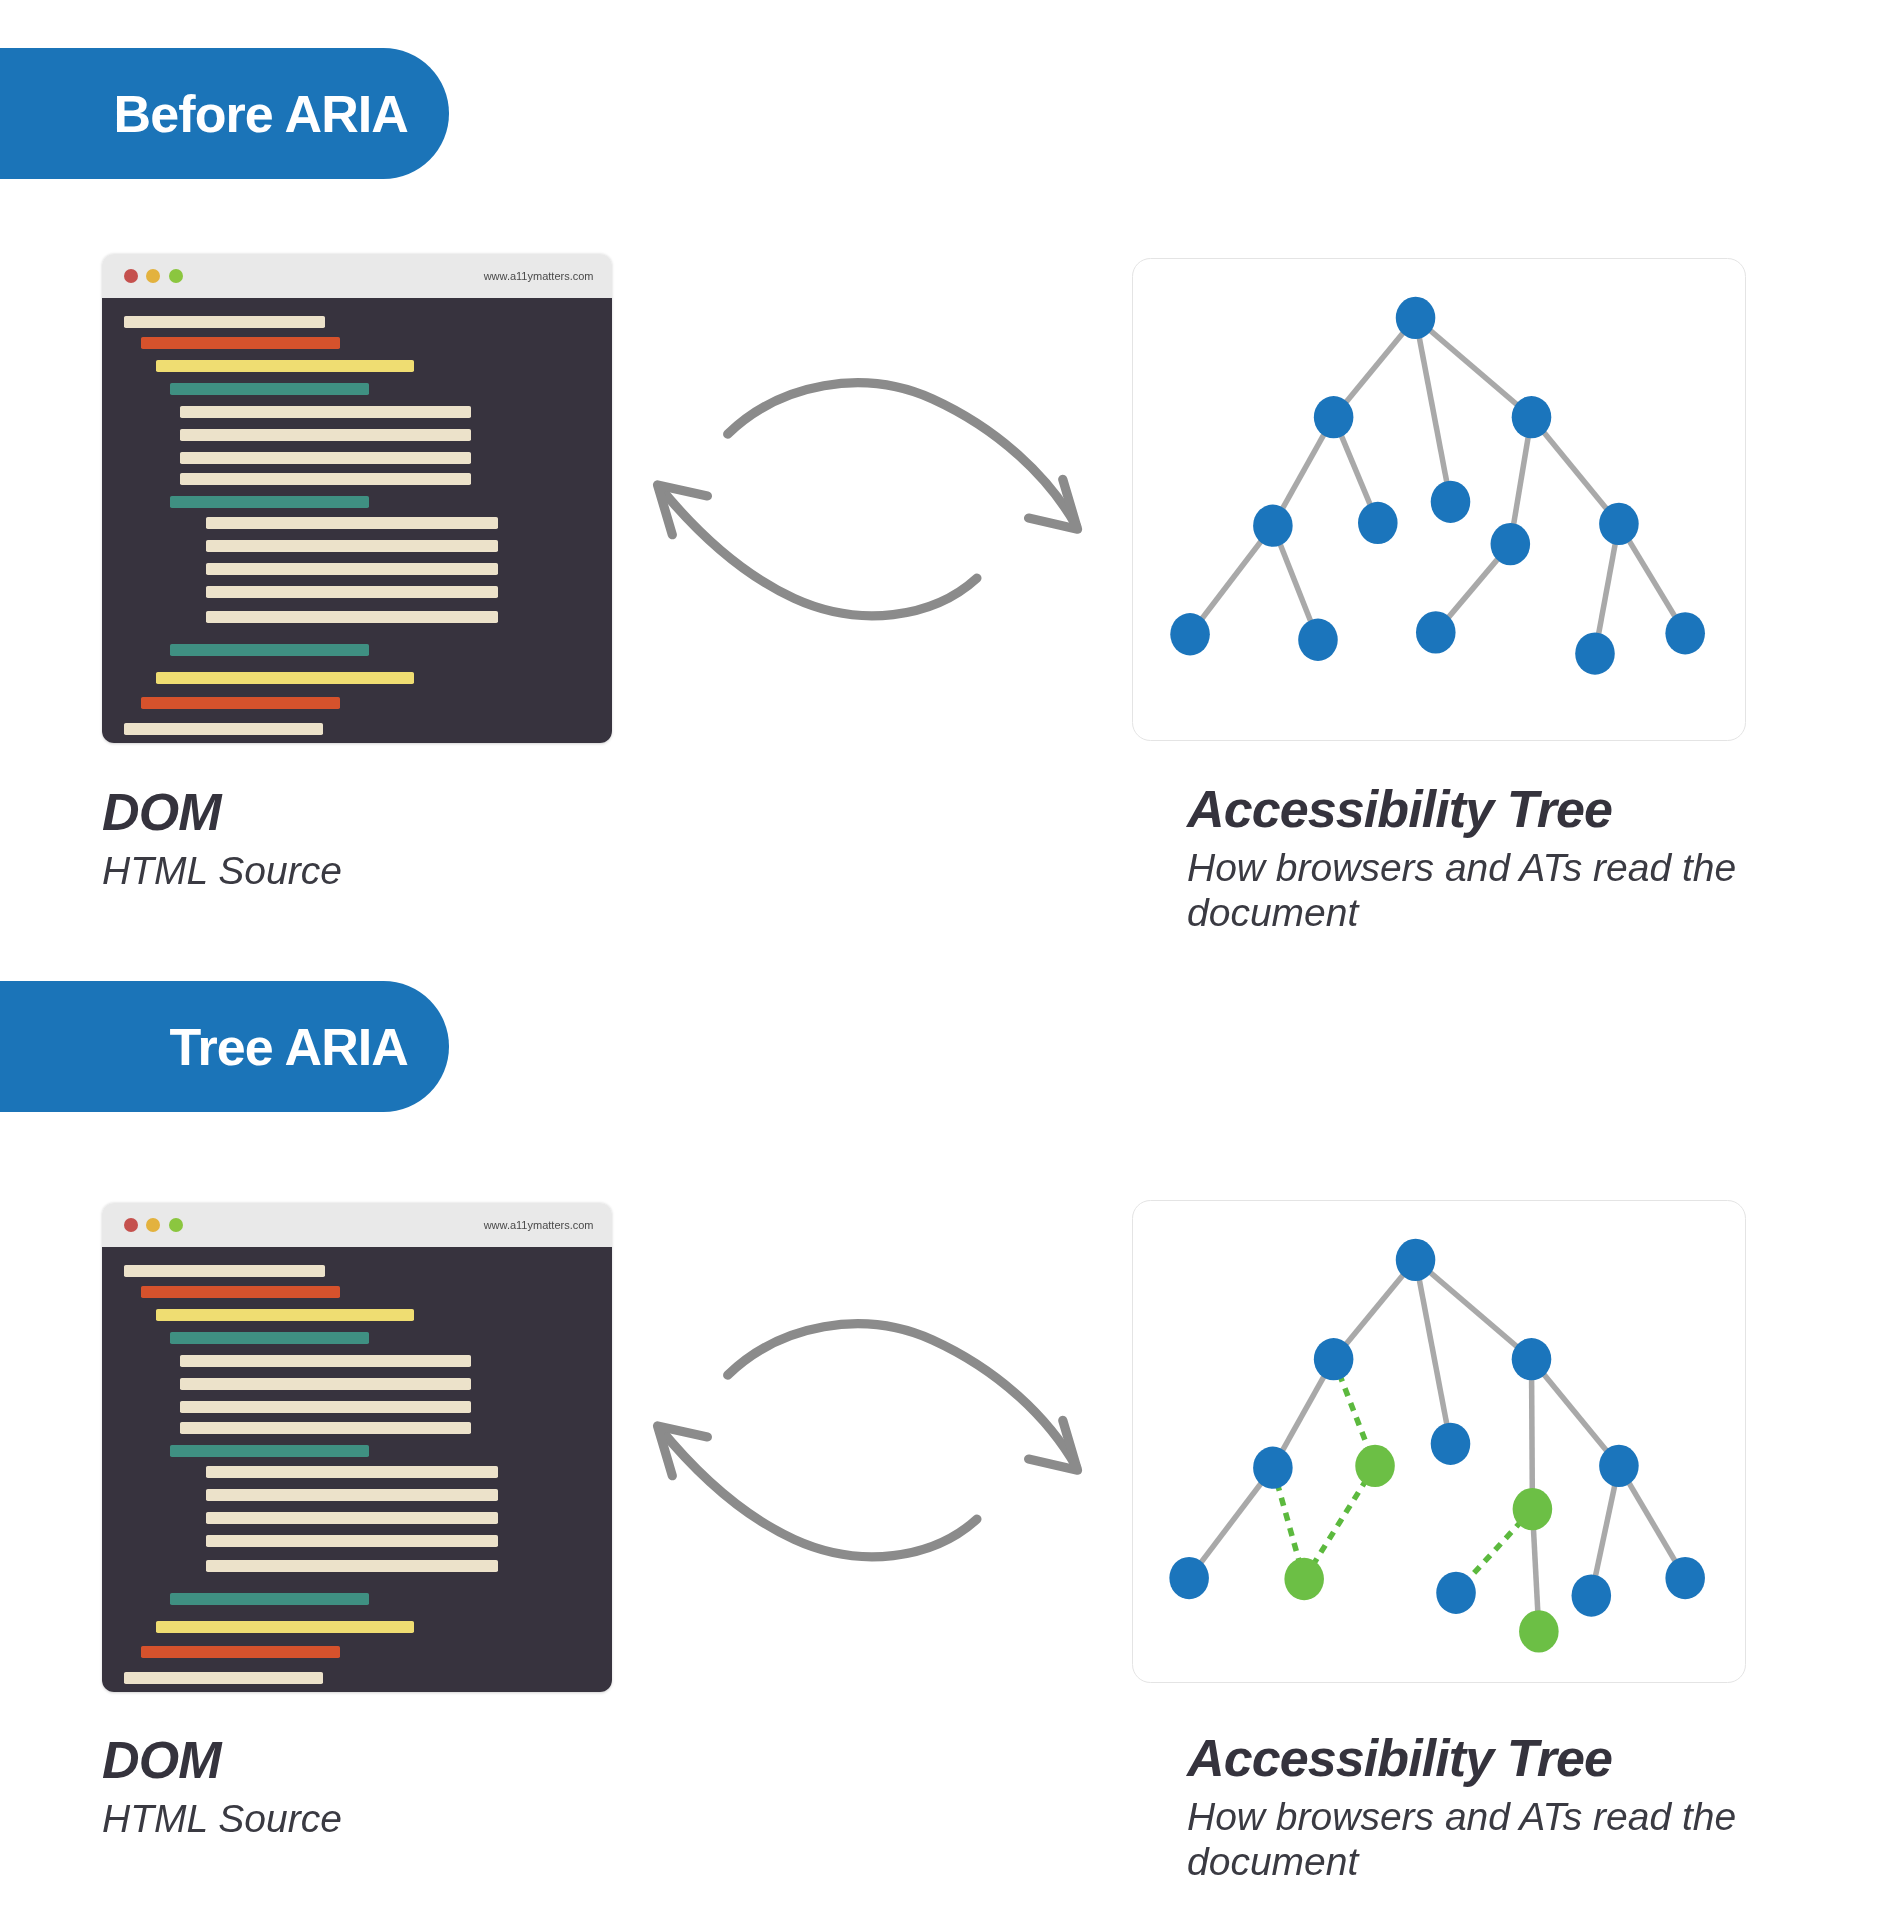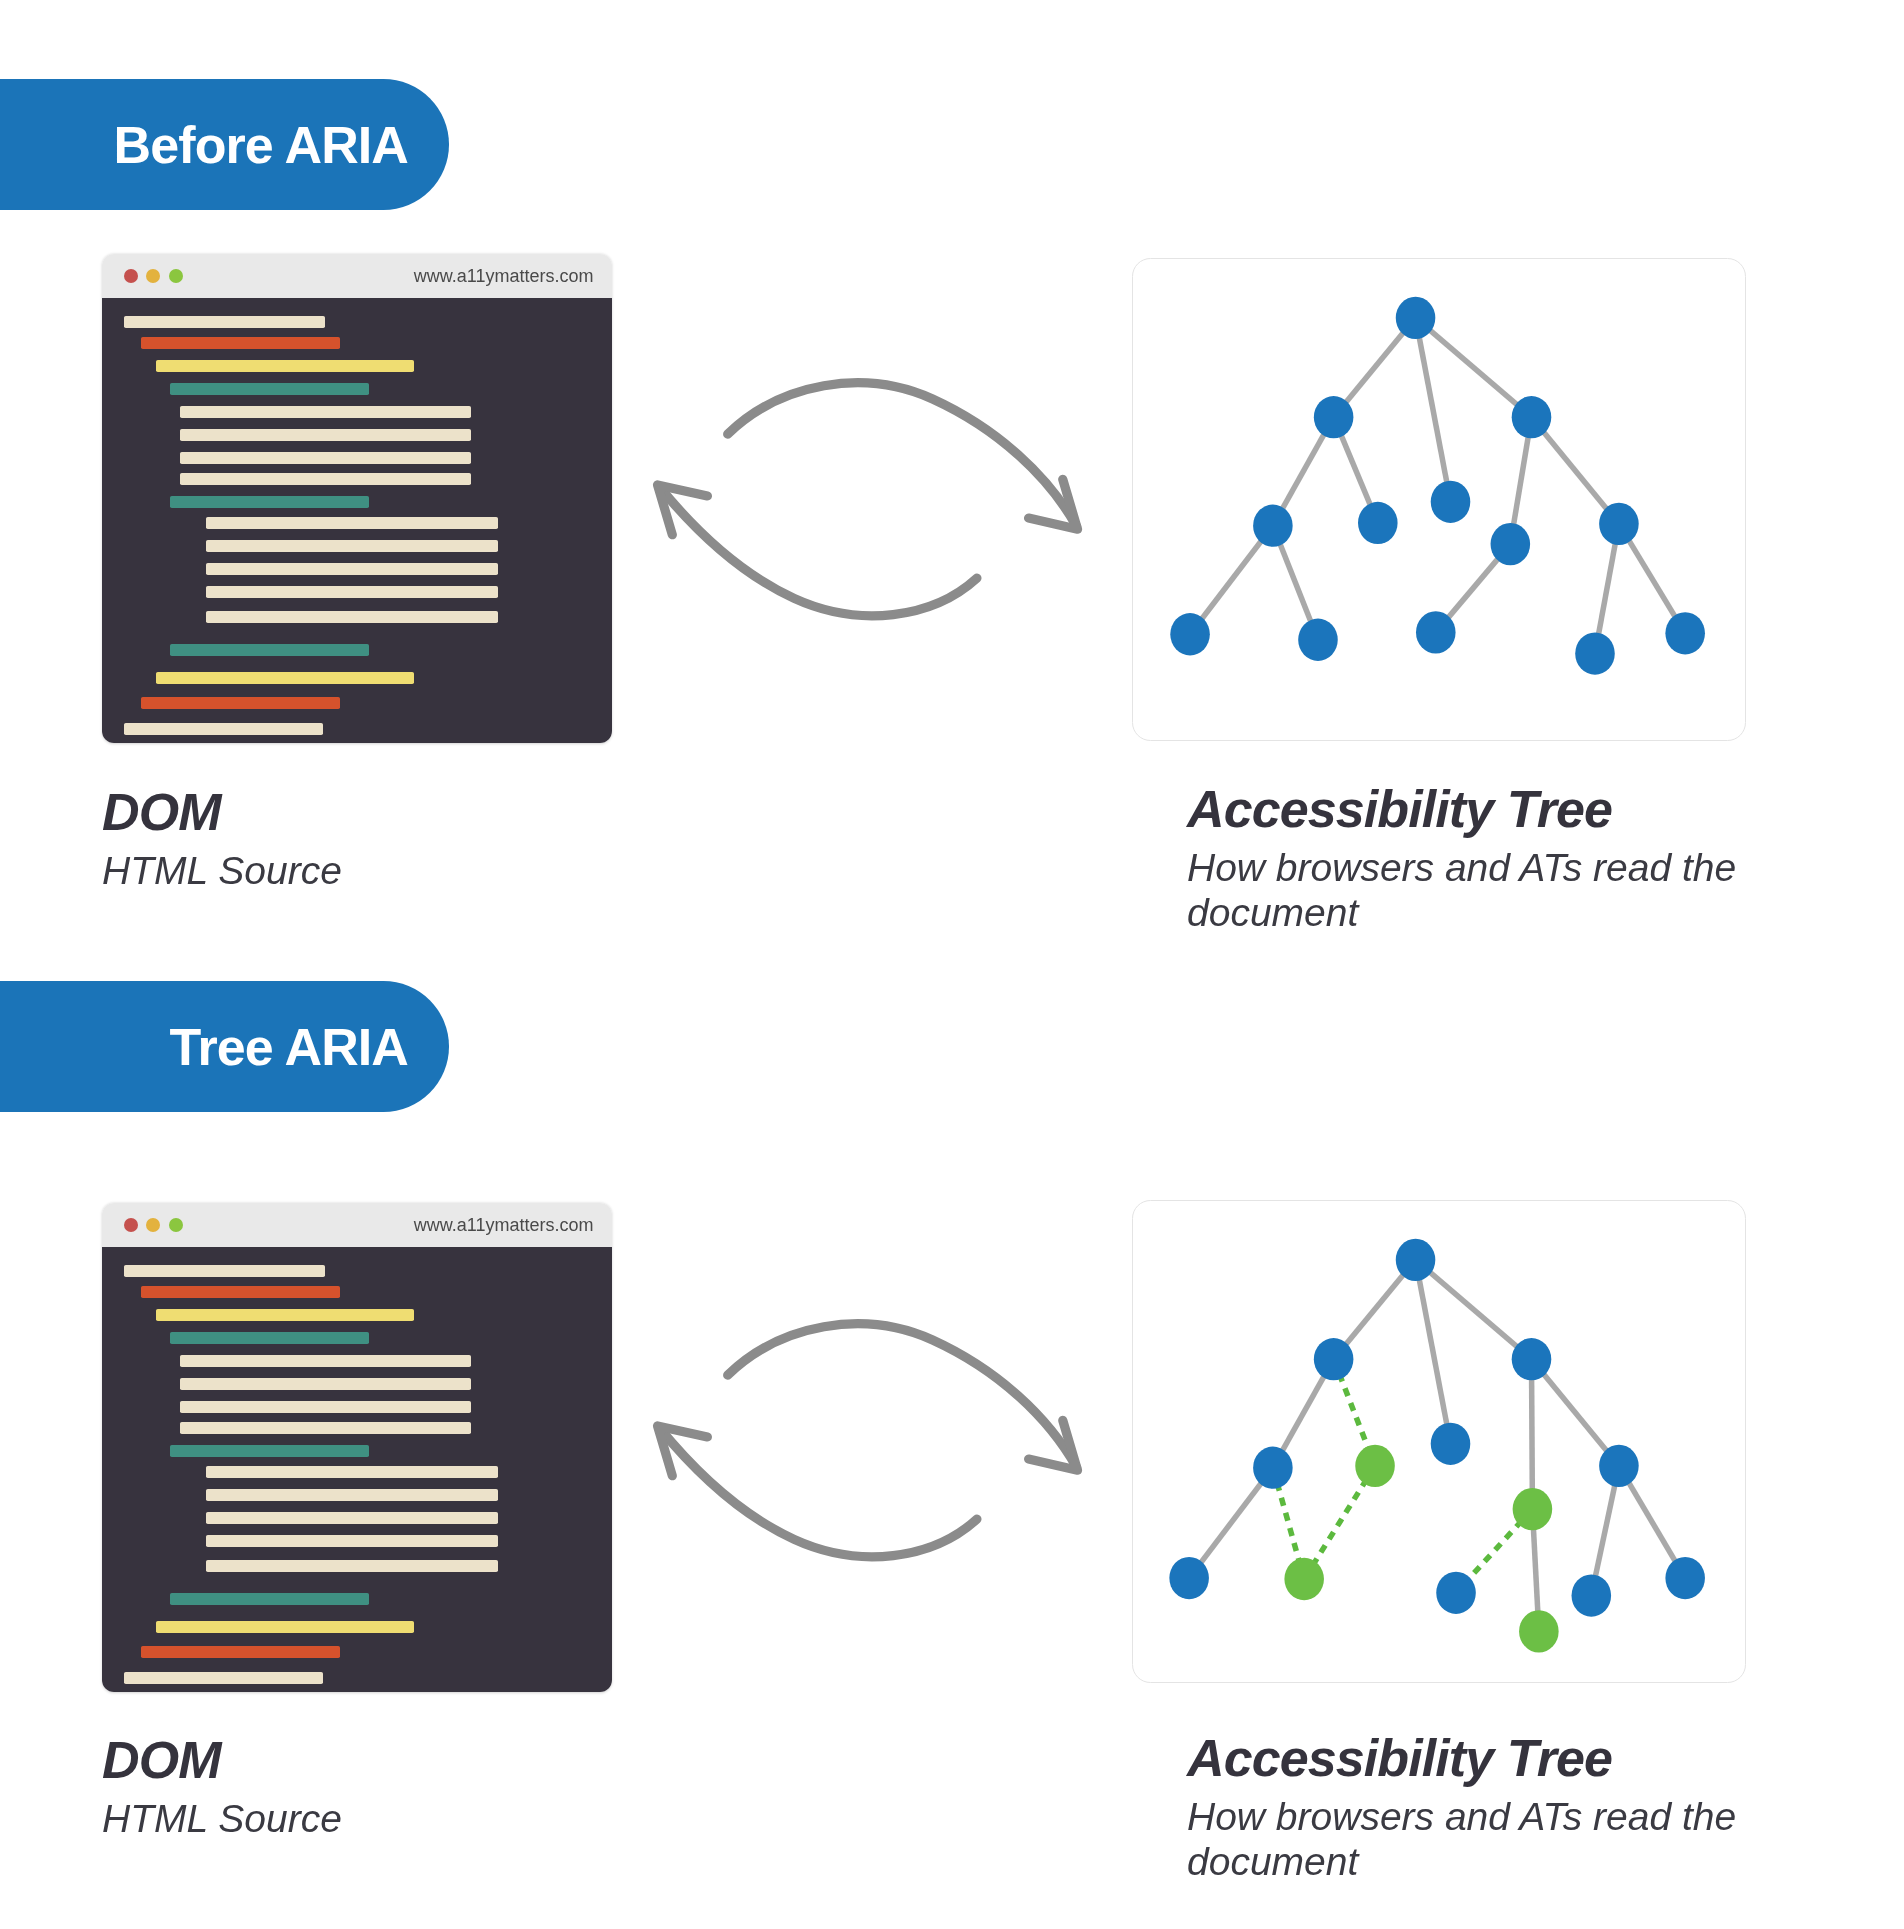--- a/index.html
+++ b/index.html
@@ -11,41 +11,41 @@
   .badge{
     position:absolute;left:0;width:449px;height:131px;
     background:var(--accent-blue);
     border-radius:0 66px 66px 0;
     display:flex;align-items:center;justify-content:flex-end;
     padding-right:41px;box-sizing:border-box;
   }
   .badge-label{
     color:var(--badge-text);font-size:52px;font-weight:bold;letter-spacing:-0.9px;
   }
-  .sec1 .badge{top:79px;}
+  .sec1 .badge{top:48px;}
   .sec2 .badge{top:981px;}
   
   .browser{
     position:absolute;left:102px;width:510px;height:489px;
     border-radius:12px;overflow:hidden;
     box-shadow:0 0.9px 2.8px rgba(0,0,0,0.18);
   }
   .sec1 .browser{top:254px;}
   .sec2 .browser{top:1203px;}
   .browser-titlebar{
     position:relative;height:44px;background:var(--code-header-bg);
     display:flex;align-items:center;
   }
   .dot{width:14px;height:14px;border-radius:50%;margin-right:8.3px;}
   .dot:first-child{margin-left:22px;}
   .dot.red{background:var(--dot-red);}
   .dot.yellow{background:var(--dot-yellow);}
   .dot.green{background:var(--dot-green);}
   .browser-url{
-    margin-left:auto;margin-right:18.5px;font-size:18px;color:var(--url-text);
+    margin-left:auto;margin-right:18.5px;font-size:11px;color:var(--url-text);
   }
   .code-editor{
     position:relative;height:445px;background:var(--code-bg);
   }
   .code-line{position:absolute;height:12px;border-radius:1.8px;}
   .code-line.cream{background:var(--line-cream);}
   .code-line.red{background:var(--line-red);}
   .code-line.yellow{background:var(--line-yellow);}
   .code-line.teal{background:var(--line-teal);}
   

